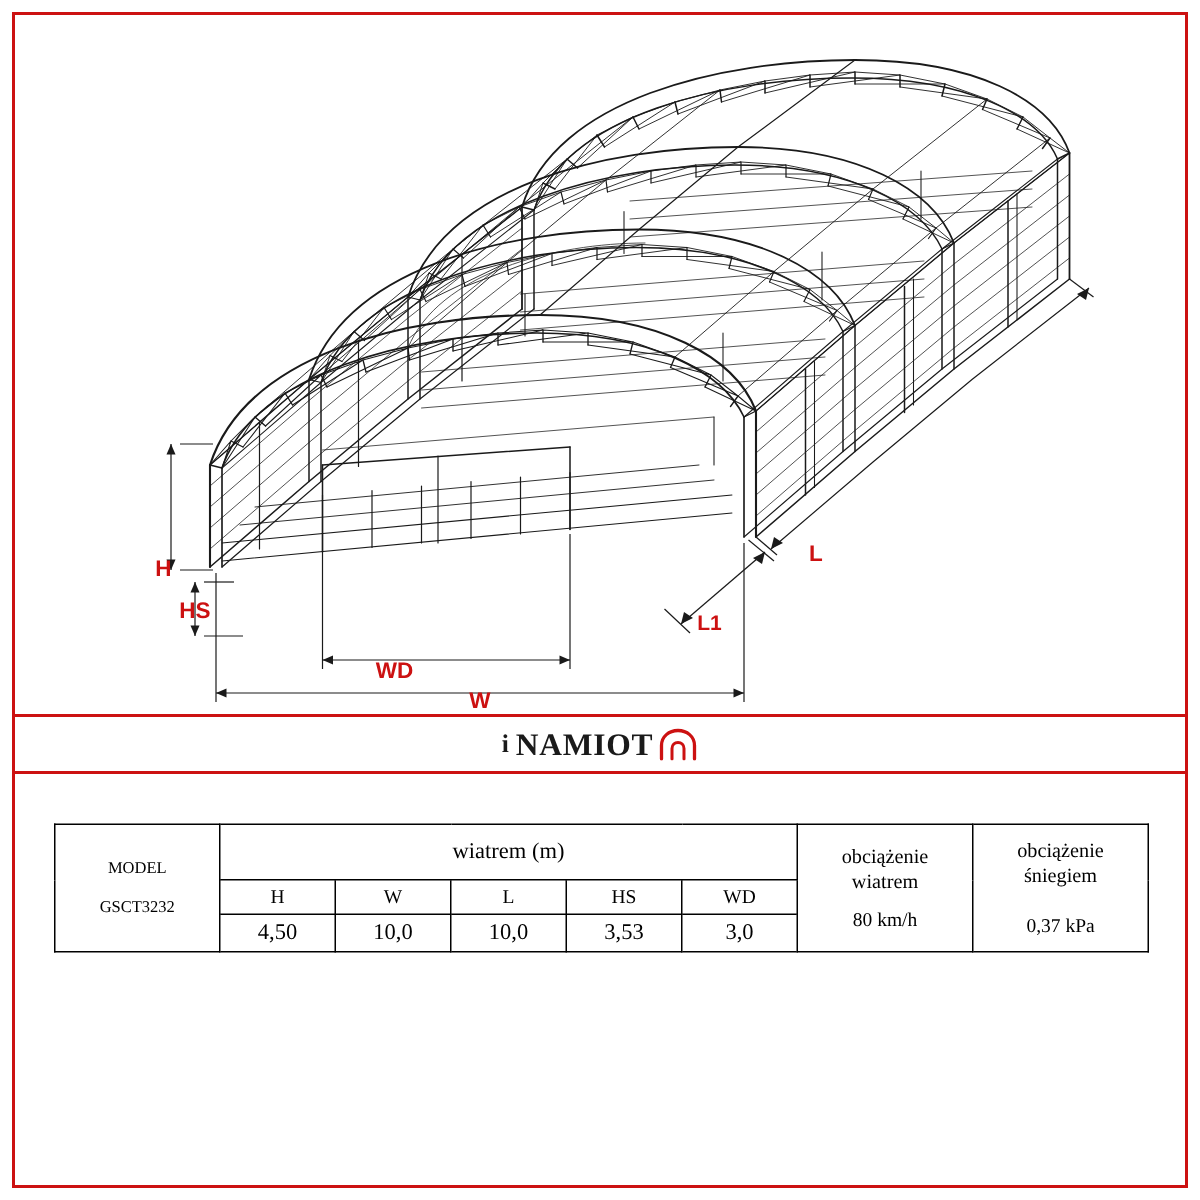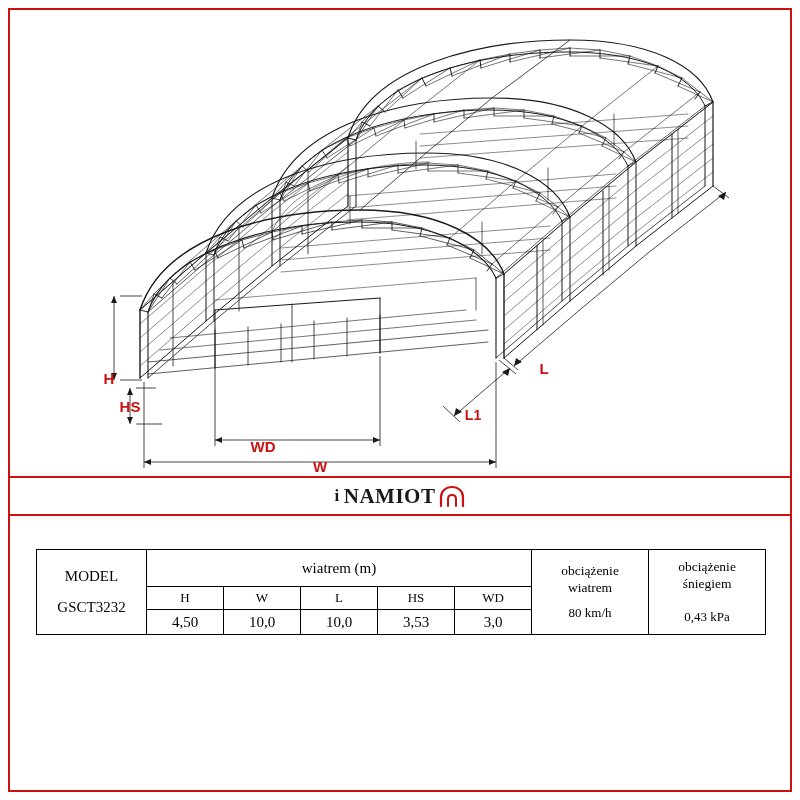--- a/index.html
+++ b/index.html
@@ -82,21 +82,21 @@
     table-layout: fixed;
     font-family: "Liberation Serif", serif;
   }
   table.spec td, table.spec th {
     border: 1px solid #000000;
     text-align: center;
     vertical-align: middle;
     padding: 0;
     font-weight: normal;
   }
-  .h-model  { height: 60px; font-size: 15px; font-weight: bold; }
+  .h-model  { height: 60px; font-size: 11px; font-weight: bold; }
   .h-dims   { height: 36px; font-size: 15px; }
   .h-load   { height: 60px; font-size: 13.5px; line-height: 1.25; }
   .sub-head { height: 22px; font-size: 13px; font-weight: bold; }
   .val-row  { height: 24px; font-size: 15px; }
   .load-val { font-size: 13px; }
 </style>
 </head>
 <body>
 
 <div class="page">
@@ -283,21 +283,21 @@
             </td>
           <td colspan="5" class="h-dims">wiatrem (m)</td>
           <td rowspan="3" class="h-load">
             <div>obciążenie</div>
             <div>wiatrem</div>
           <div class="load-val" style="margin-top: 8px;">80 km/h</div>
             </td>
           <td rowspan="3" class="h-load">
             <div>obciążenie</div>
             <div>śniegiem</div>
-          <div class="load-val" style="margin-top: 16px;">0,43 kPa</div>
+          <div class="load-val" style="margin-top: 16px;">0,37 kPa</div>
             </td>
         </tr>
         <tr>
           <td class="sub-head">H</td>
           <td class="sub-head">W</td>
           <td class="sub-head">L</td>
           <td class="sub-head">HS</td>
           <td class="sub-head">WD</td>
         </tr>
         <tr>

